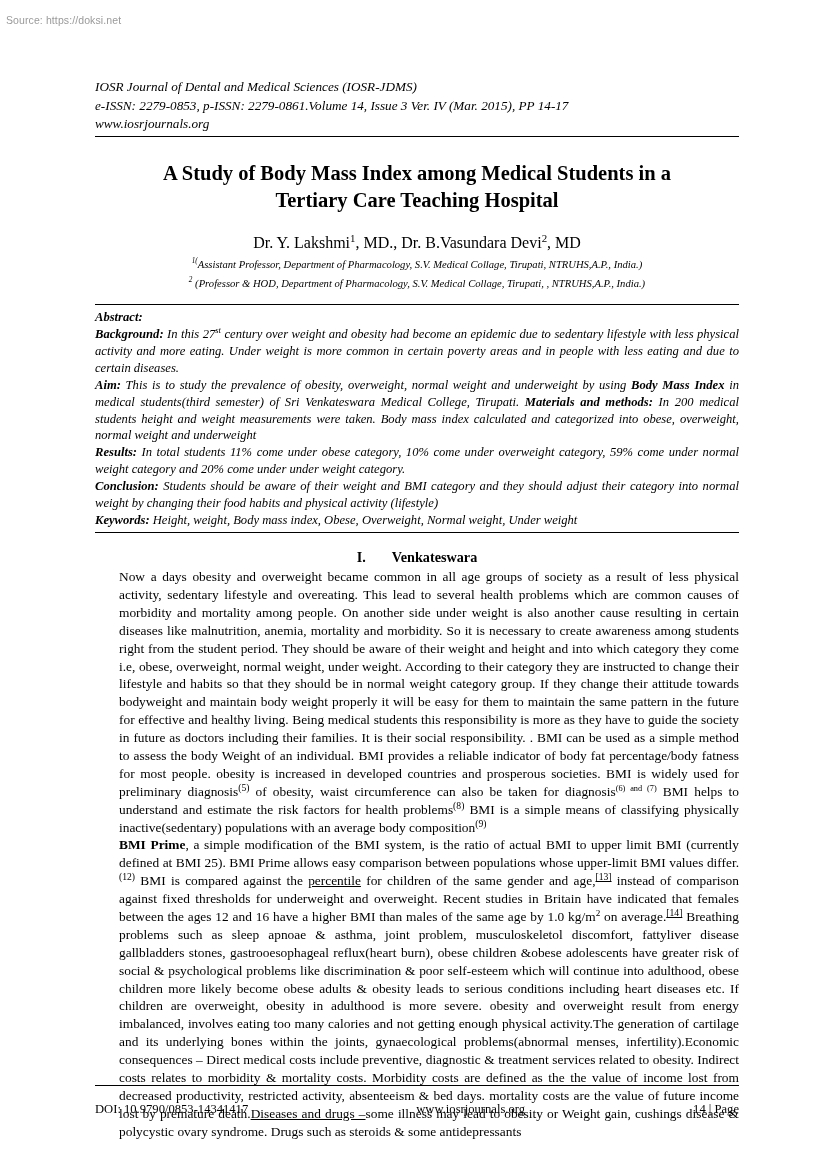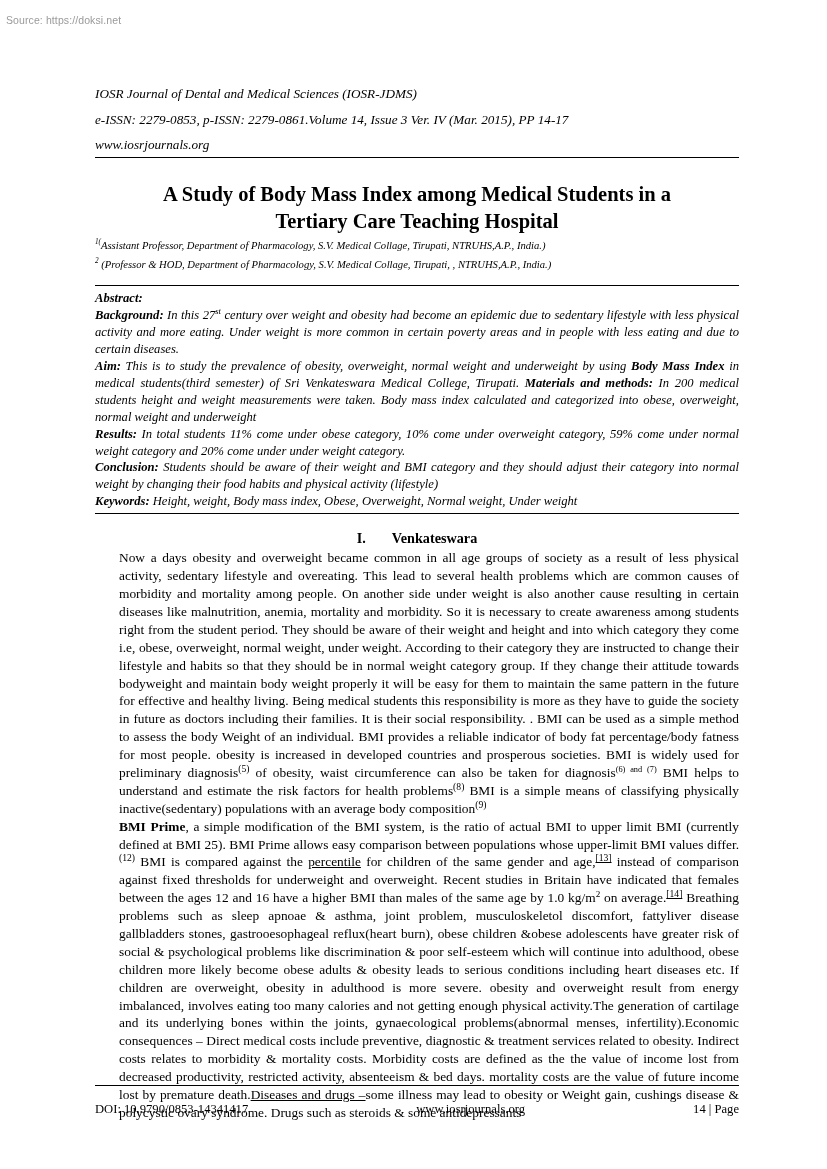--- a/index.html
+++ b/index.html
@@ -40,21 +40,21 @@
 
   
   .masthead {
     font-style: italic;
     font-size: 13.2px;
     line-height: 1.42;
     border-bottom: 1.6px solid #000;
     padding-bottom: 2px;
     margin-bottom: 0;
   }
-  .masthead div { white-space: nowrap; margin-top: 7px; }
+  .masthead div { white-space: nowrap; }
 
   
   .title {
     text-align: center;
     font-weight: bold;
     font-size: 20.5px;
     line-height: 1.32;
     margin: 23px 28px 0 28px;
   }
 
@@ -62,21 +62,21 @@
   .authors {
     text-align: center;
     font-size: 16px;
     margin-top: 19px;
     line-height: 1.3;
   }
   .affil {
     font-style: italic;
     font-size: 10.6px;
     line-height: 1.5;
-    text-align: left;
+    text-align: center;
     margin-top: 3px;
   }
   sup { font-size: 0.68em; vertical-align: super; line-height: 0; }
 
   
   .abstract {
     border-top: 1.6px solid #000;
     border-bottom: 1.6px solid #000;
     margin-top: 12px;
     padding: 4px 0 3px 0;
@@ -138,20 +138,23 @@
     <div>IOSR Journal of Dental and Medical Sciences (IOSR-JDMS)</div>
     <div>e-ISSN: 2279-0853, p-ISSN: 2279-0861.Volume 14, Issue 3 Ver. IV (Mar. 2015), PP 14-17</div>
     <div>www.iosrjournals.org</div>
   </div>
 
   <div class="title">
     <span>A Study of Body Mass Index among Medical Students in a</span><br>
     <span>Tertiary Care Teaching Hospital</span>
   </div>
 
+  <div class="authors">
+    <span>Dr. Y. Lakshmi</span><sup>1</sup><span>, MD., Dr. B.Vasundara Devi</span><sup>2</sup><span>, MD</span>
+  </div>
 
   <div class="affil">
     <sup>1(</sup><span>Assistant Professor, Department of Pharmacology, S.V. Medical Collage, Tirupati, NTRUHS,A.P., India.)</span>
   </div>
   <div class="affil">
     <sup>2</sup><span> (Professor &amp; HOD,  Department of Pharmacology, S.V. Medical Collage, Tirupati, , NTRUHS,A.P., India.)</span>
   </div>
 
   <div class="abstract">
     <p><b>Abstract:</b></p>

